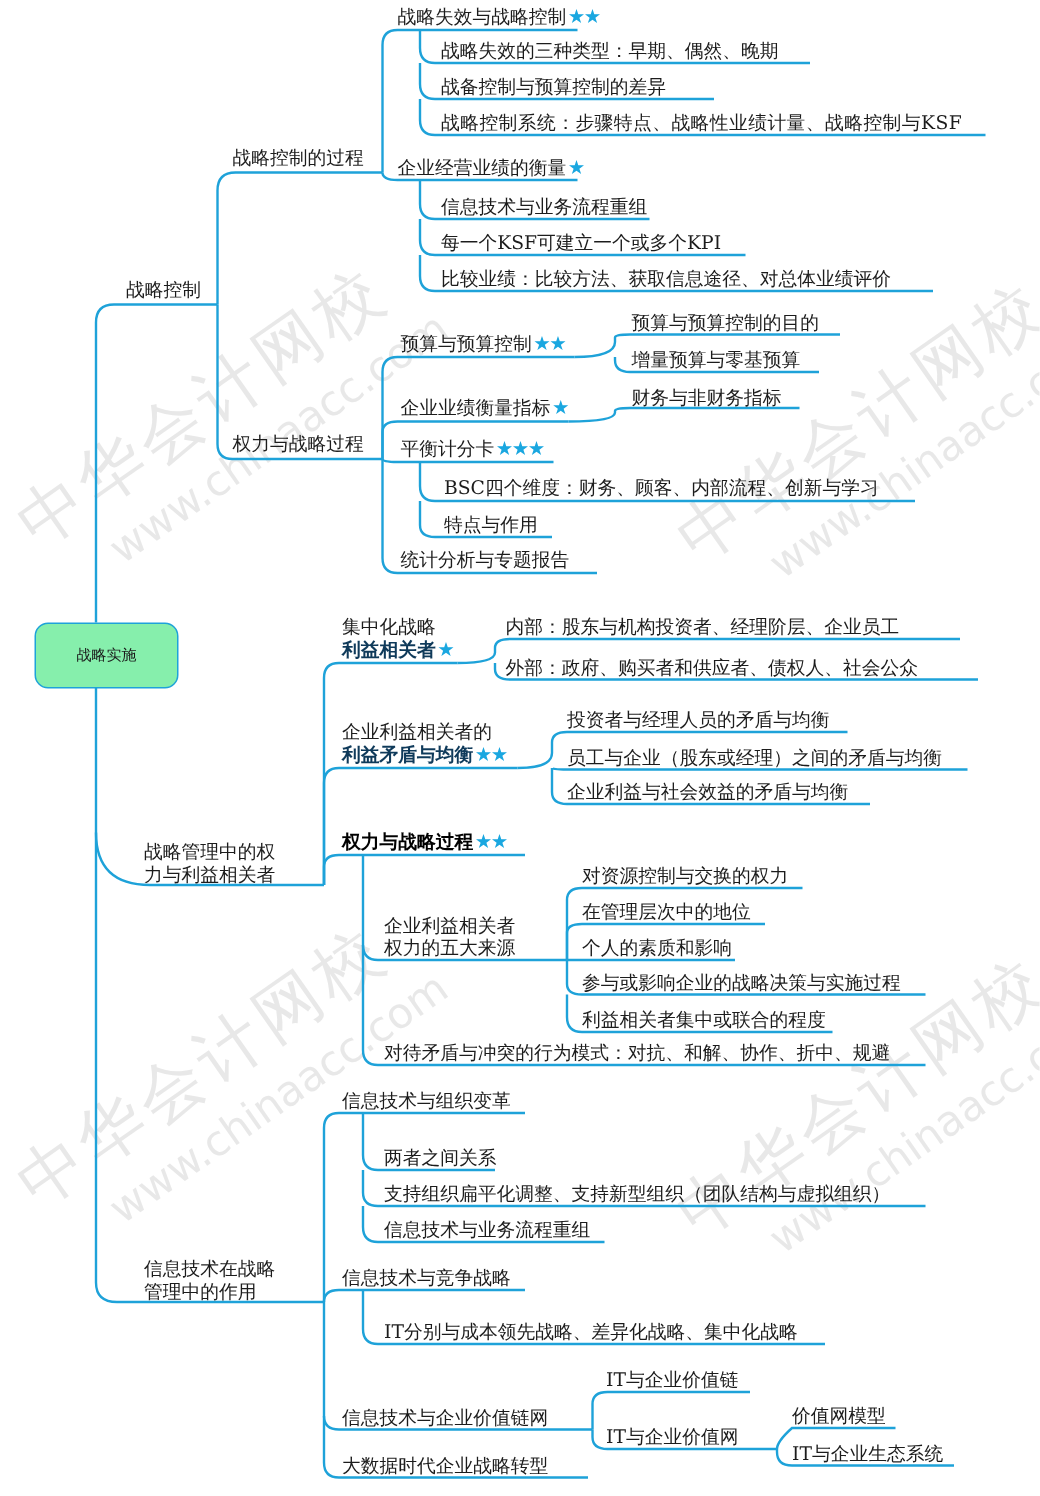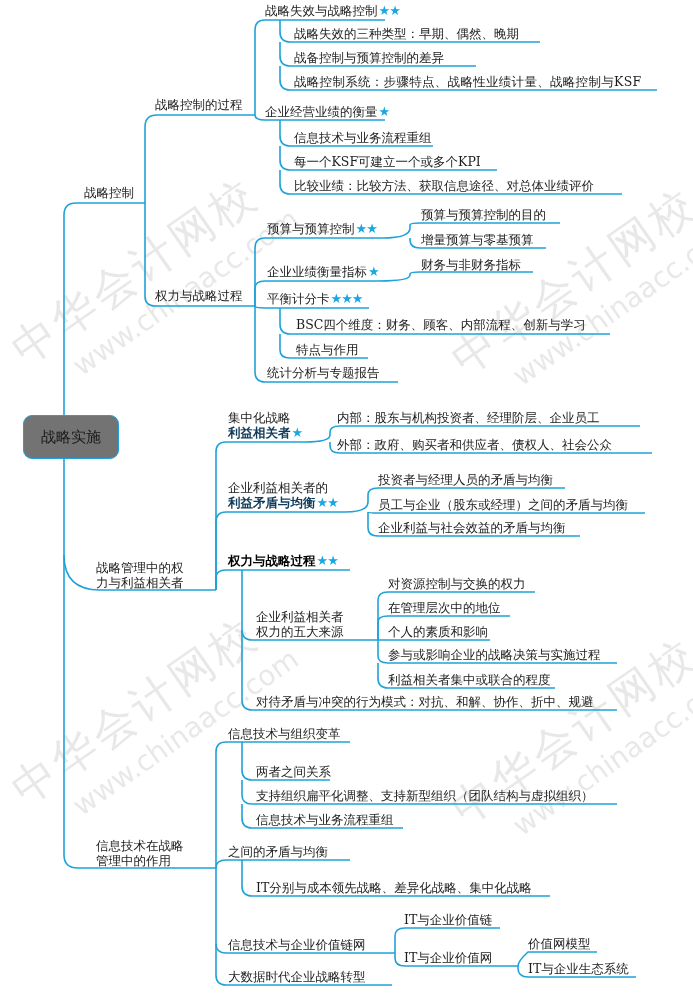--- a/index.html
+++ b/index.html
@@ -3,22 +3,22 @@
 <meta charset="utf-8">
 <style>
   html, body { margin:0; padding:0; background:#ffffff; }
   body { width:693px; height:997px; position:relative; overflow:hidden;
          font-family:"DejaVu Serif","Liberation Serif",serif; color:#1a1a1a; }
   #canvas { position:absolute; left:0; top:0; width:693px; height:997px; }
   svg.lines { position:absolute; left:0; top:0; width:693px; height:997px; }
   .node { position:absolute; font-size:12.5px; line-height:15px; white-space:nowrap; color:#1c1c1c; }
   .stars { color:#1aa7e0; font-size:13px; letter-spacing:-1px; margin-left:1px; }
   .root { position:absolute; left:23px; top:415px; width:94px; height:42px;
-          border:1.5px solid #1ea2d9; border-radius:9px; background:#737373;
-          display:flex; align-items:center; justify-content:center; font-size:15px; }
+          border:1.5px solid #1ea2d9; border-radius:9px; background:#86efac;
+          display:flex; align-items:center; justify-content:center; font-size:10px; }
   .wm { position:absolute; color:rgba(150,150,150,0.22); font-family:"DejaVu Sans",sans-serif;
         transform:rotate(-35deg); transform-origin:left top; white-space:nowrap; pointer-events:none; }
   .wm .cn { font-size:44px; letter-spacing:4px; display:block; }
   .wm .en { font-size:28px; display:block; margin-left:40px; }
 </style>
 </head>
 <body>
 
 <div id="canvas">
 
@@ -176,21 +176,21 @@
   <div class="node" style="left:96px;top:838px;">
     <span>信息技术在战略</span><br>
     <span>管理中的作用</span>
   </div>
 
   <div class="node" style="left:228px;top:726px;">信息技术与组织变革</div>
   <div class="node" style="left:256px;top:764px;">两者之间关系</div>
   <div class="node" style="left:256px;top:788px;">支持组织扁平化调整、支持新型组织（团队结构与虚拟组织）</div>
   <div class="node" style="left:256px;top:812px;">信息技术与业务流程重组</div>
 
-  <div class="node" style="left:228px;top:844px;">之间的矛盾与均衡</div>
+  <div class="node" style="left:228px;top:844px;">信息技术与竞争战略</div>
   <div class="node" style="left:256px;top:880px;">IT分别与成本领先战略、差异化战略、集中化战略</div>
 
   <div class="node" style="left:228px;top:937px;">信息技术与企业价值链网</div>
   <div class="node" style="left:404px;top:912px;">IT与企业价值链</div>
   <div class="node" style="left:404px;top:950px;">IT与企业价值网</div>
   <div class="node" style="left:528px;top:936px;">价值网模型</div>
   <div class="node" style="left:528px;top:961px;">IT与企业生态系统</div>
 
   <div class="node" style="left:228px;top:969px;">大数据时代企业战略转型</div>
 </div>

